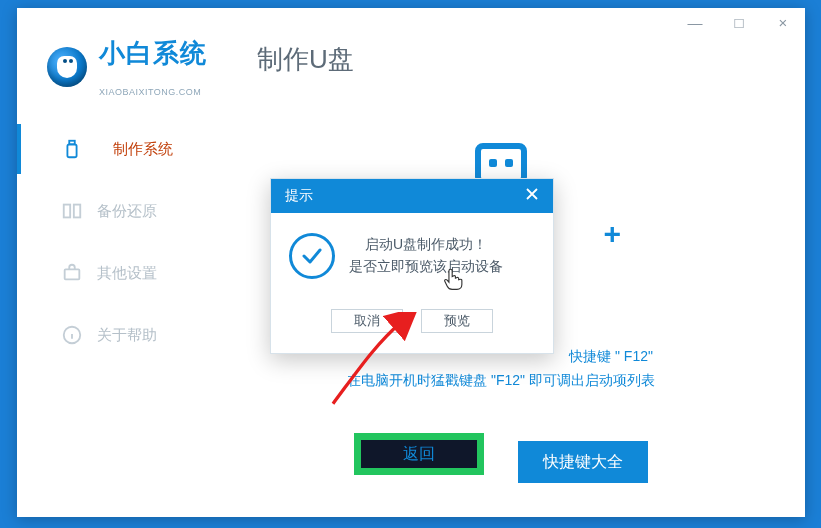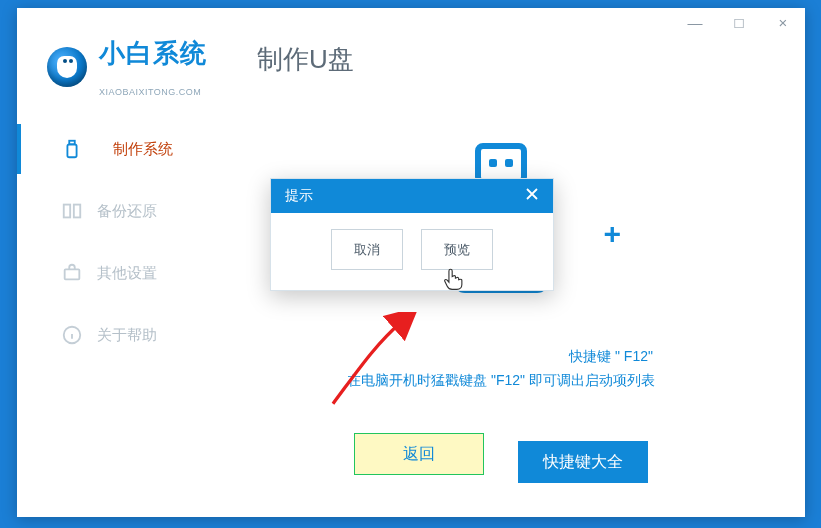--- a/index.html
+++ b/index.html
@@ -115,21 +115,21 @@
     text-align:center; color:#1089d8; font-size:14px; line-height:24px;
   }
   .bottom-buttons{
     position:absolute; left:0; right:0; bottom:16px;
     display:flex; justify-content:center; gap:34px;
   }
   .btn {
     width:130px; height:42px; display:flex; align-items:center; justify-content:center;
     font-size:16px; cursor:pointer; user-select:none;
   }
-  .btn-outline{ border:1px solid #22c55e; color:#1089d8; background:#fef9c3; }
+  .btn-outline{ border:7px solid #22c55e; color:#1089d8; background:#0f172a; }
   .btn-solid{ background:#1089d8; color:#ffffff;margin-top:8px; }
   
   .modal {
     position:absolute; left:270px; top:178px;
     width:284px; background:#fff;
     border:1px solid #d7e2ea;
     box-shadow:0 6px 22px rgba(0,0,0,0.22);
     z-index:20;
     text-align:center;
   }
@@ -147,21 +147,21 @@
     display:flex; align-items:center; justify-content:center;
     margin-right:14px; flex-shrink:0;
   }
   .check-circle svg{ width:24px; height:24px; }
   .modal-text{ font-size:14px; color:#4b5a68; line-height:22px; }
   .modal-actions{
     display:flex; justify-content:center;
     padding:16px 14px 20px; gap:18px;
   }
   .mbtn{
-    width:72px; height:41px; border:1px solid #c9d4dc;
+    width:72px; height:24px; border:1px solid #c9d4dc;
     display:flex; align-items:center; justify-content:center;
     font-size:13px; color:#4b5a68; cursor:pointer; background:#fff;
   }
   
   .cursor {
     position:absolute; left:440px; top:266px; z-index:40;
     width:26px; height:26px;
   }
   
   .anno-arrow{
@@ -252,20 +252,31 @@
 
 <div class="modal">
   <div class="modal-hdr">
     <span>提示</span>
     <span class="modal-close">
       <svg width="14" height="14" viewBox="0 0 14 14">
           <path d="M2 2 L12 12 M12 2 L2 12" stroke="#fff" stroke-width="1.8"></path>
         </svg>
     </span>
   </div>
+  <div class="modal-body">
+    <div class="check-circle">
+      <svg viewBox="0 0 24 24" fill="none" stroke="#1089d8" stroke-width="3" stroke-linecap="round" stroke-linejoin="round">
+          <polyline points="4 12 10 18 20 6"></polyline>
+        </svg>
+    </div>
+    <div class="modal-text">
+      <div>启动U盘制作成功！</div>
+      <div>是否立即预览该启动设备</div>
+    </div>
+  </div>
   <div class="modal-actions">
     <div class="mbtn">取消</div>
     <div class="mbtn">预览</div>
   </div>
 </div>
 
 <svg class="cursor" viewBox="0 0 32 32">
   <path d="M13 4c1 0 2 .9 2 2v7l2-1c1-.5 2 .2 2 1.2V15l2-.8c1-.4 2 .3 2 1.3V17l2-.6c.9-.3 1.9.4 1.9 1.4v5c0 3-2 6-6 6h-6c-3 0-5-2-6-4l-3-6c-.5-1 .2-2.2 1.3-2.2.5 0 1 .2 1.3.6L11 20V6c0-1.1.9-2 2-2z" fill="#fff" stroke="#333" stroke-width="1.4"></path>
 </svg>
 

